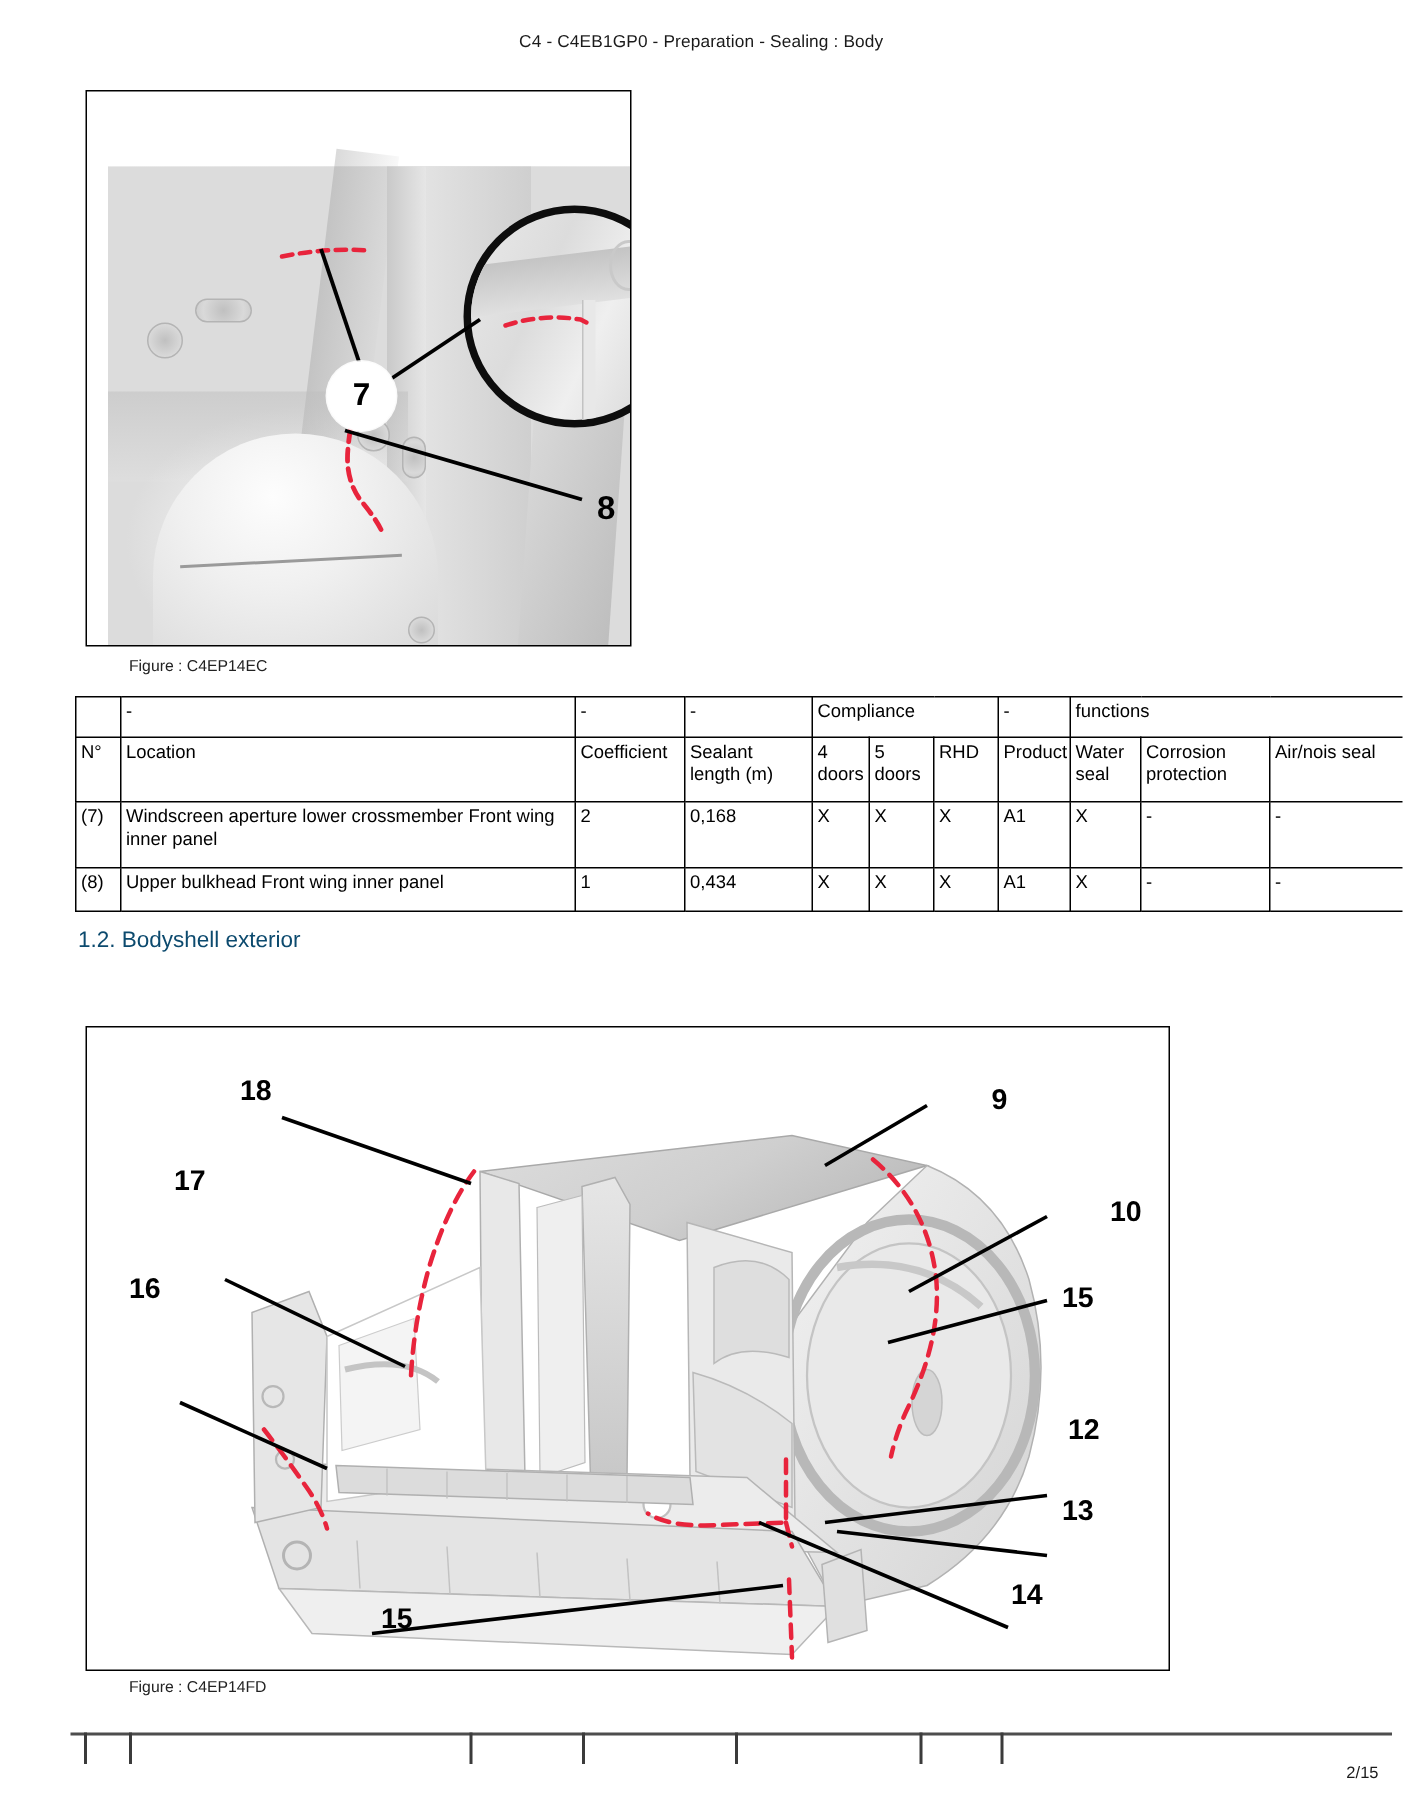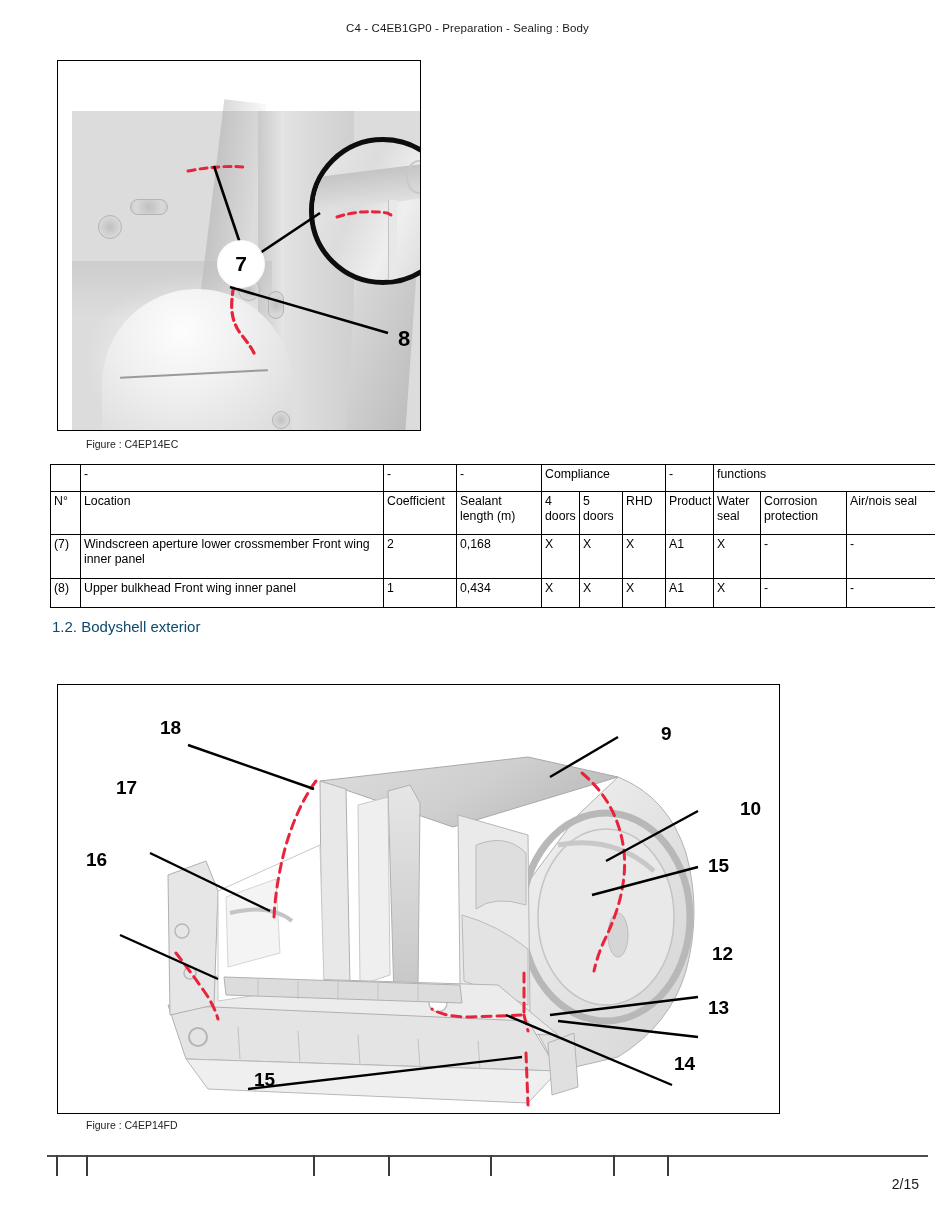--- a/index.html
+++ b/index.html
@@ -193,21 +193,21 @@
   }
   .footer-tick {
     position: absolute;
     top: 1155px;
     width: 1.6px; height: 21px;
     background: #3b3b3b;
   }
   .page-number {
     position: absolute;
     right: 16px; top: 1176px;
-    font-size: 14px;
+    font-size: 11px;
     color: #1a1a1a;
   }
 </style>
 </head>
 <body>
 
 <div class="page-header">C4 - C4EB1GP0 - Preparation - Sealing : Body</div>
 
 <div class="fig1-frame">
 

